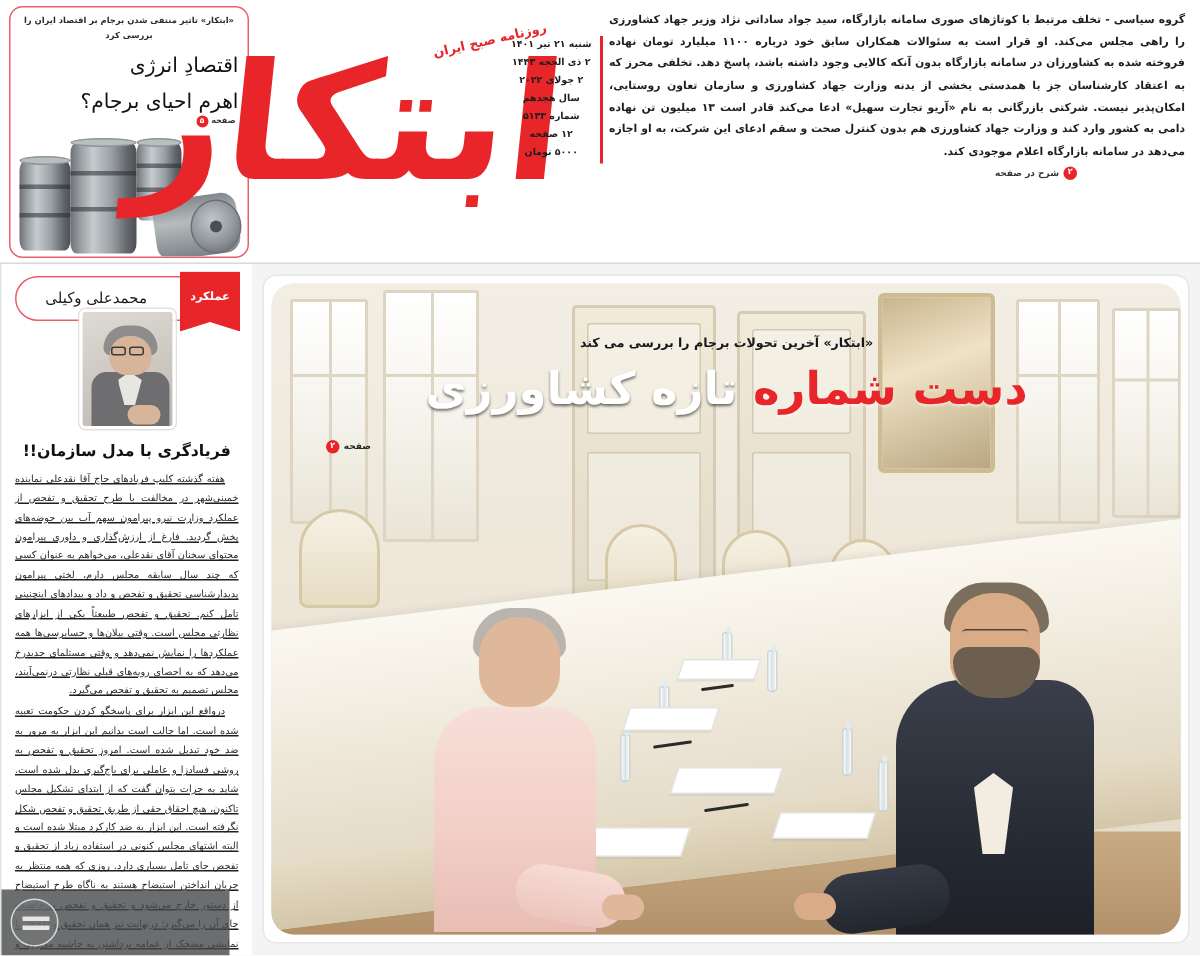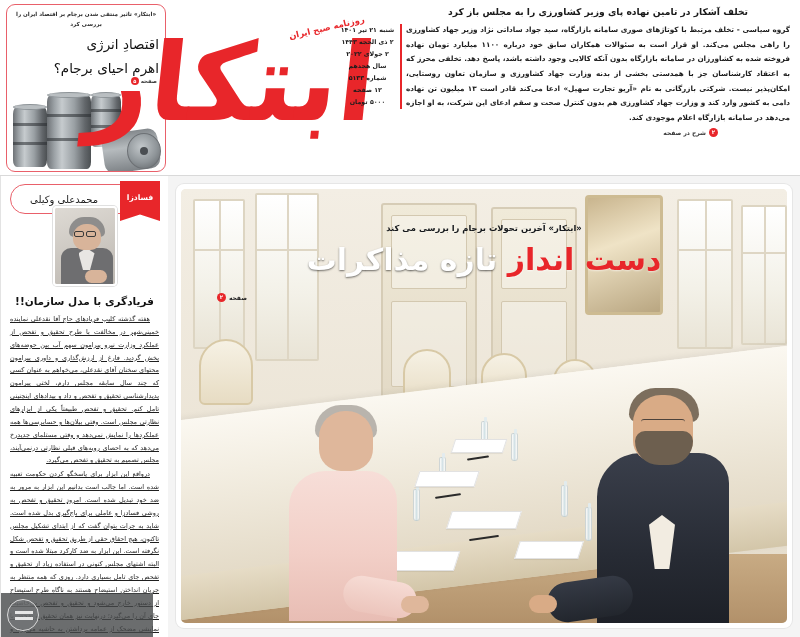--- a/index.html
+++ b/index.html
@@ -333,21 +333,21 @@
     width: 616px;
     height: 444px;
     background: #ffffff;
     border-radius: 8px;
     padding: 5px;
     box-shadow: 0 0 0 1px #e6e6e6;
   }
   .photo {
     position: relative;
     width: 100%; height: 100%;
-    border-radius: 5px;
+    border-radius: 15px;
     overflow: hidden;
     background: linear-gradient(180deg,#efe9dd 0%,#e7dfd0 45%,#ded5c4 100%);
   }
   
   .room-wall { position:absolute; inset:0; background: linear-gradient(180deg,#f3eee4 0%,#ece5d7 55%,#e2d9c7 100%); }
   .win {
     position: absolute;
     background: linear-gradient(180deg,#ffffff 0%,#f3f1e8 60%,#e9e4d6 100%);
     border: 2px solid #ddd5c2;
     border-radius: 2px;
@@ -587,34 +587,33 @@
       <div>شنبه ۲۱ تیر ۱۴۰۱</div>
       <div>۲ ذی الحجه ۱۴۴۳</div>
       <div>۲ جولای ۲۰۲۲</div>
       <div>سال هجدهم</div>
       <div>شماره ۵۱۳۳</div>
       <div>۱۲ صفحه</div>
       <div>۵۰۰۰ تومان</div>
     </div>
 
     <div class="lead">
-      <div class="lead-kicker">تخلف آشکار در تامین نهاده پای وزیر کشاورزی را به مجلس باز کرد</div>
       <div class="lead-body">گروه سیاسی - تخلف مرتبط با کوتاژهای صوری سامانه بازارگاه، سید جواد ساداتی نژاد وزیر جهاد کشاورزی را راهی مجلس می‌کند. او قرار است به سئوالات همکاران سابق خود درباره ۱۱۰۰ میلیارد تومان نهاده فروخته شده به کشاورزان در سامانه بازارگاه بدون آنکه کالایی وجود داشته باشد، پاسخ دهد. تخلفی محرز که به اعتقاد کارشناسان جز با همدستی بخشی از بدنه وزارت جهاد کشاورزی و سازمان تعاون روستایی، امکان‌پذیر نیست. شرکتی بازرگانی به نام «آریو تجارت سهیل» ادعا می‌کند قادر است ۱۳ میلیون تن نهاده دامی به کشور وارد کند و وزارت جهاد کشاورزی هم بدون کنترل صحت و سقم ادعای این شرکت، به او اجازه می‌دهد در سامانه بازارگاه اعلام موجودی کند.</div>
       <div class="lead-more">
         <span class="badge-dot">۲</span>
         <span class="badge-txt">شرح در صفحه</span>
       </div>
     </div>
   </div>
 
   <div class="bottom">
 
     <div class="editorial">
       <div class="ed-head">
-        <div class="ed-tag">فسادزا</div>
+        <div class="ed-tag">عملکرد</div>
         <div class="ed-author">محمدعلی وکیلی</div>
       </div>
 
       <div class="ed-photo">
         <span class="bg"></span>
         <span class="body"></span>
         <span class="shirt"></span>
         <span class="hair"></span>
         <span class="face"></span>
         <span class="glass1"></span>
@@ -698,22 +697,22 @@
           <span class="pr-head"></span>
           <span class="pr-beard"></span>
           <span class="pr-glass"></span>
           <span class="pr-shirt"></span>
           <span class="pr-arm"></span>
           <span class="pr-hand"></span>
         </div>
 
         <div class="photo-kicker">«ابتکار» آخرین تحولات برجام را بررسی می کند</div>
         <div class="photo-head">
-          <span class="red">دست انداز</span>
-          <span class="white">تازه مذاکرات</span>
+          <span class="red">دست شماره</span>
+          <span class="white">تازه کشاورزی</span>
         </div>
         <div class="photo-more">
           <span class="badge-txt">صفحه</span>
           <span class="badge-dot">۲</span>
         </div>
 
       </div>
     </div>
 
   </div>

